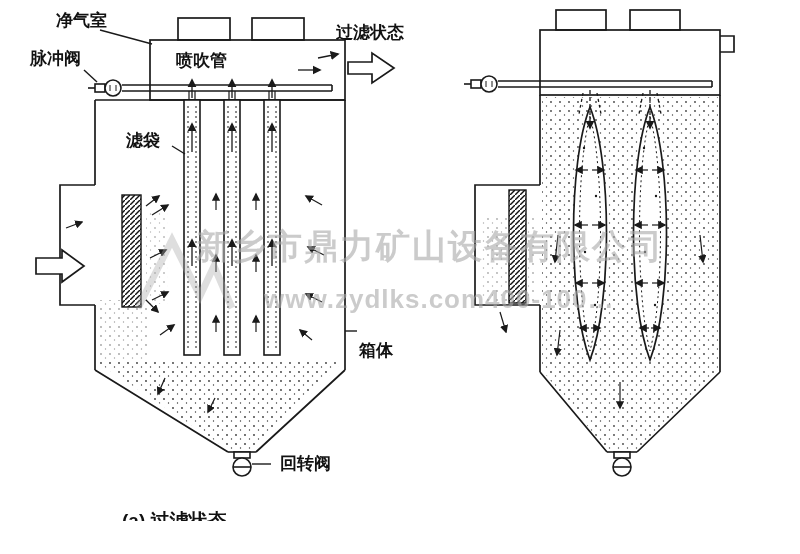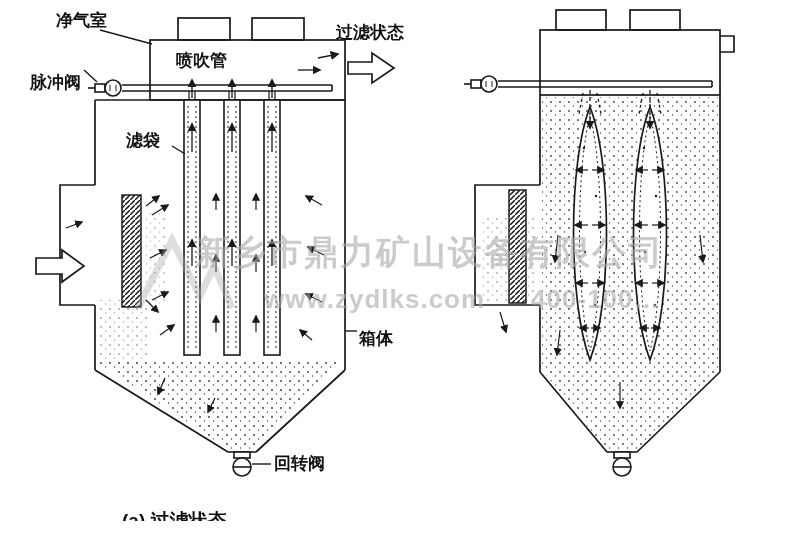--- a/index.html
+++ b/index.html
@@ -2,23 +2,23 @@
 <html><head>
 <meta charset="utf-8">
 <style>
   html,body{margin:0;padding:0;background:#fff;}
   .canvas{position:relative;width:800px;height:521px;background:#fff;overflow:hidden;
           font-family:"Liberation Sans",sans-serif;}
   .canvas svg{position:absolute;left:0;top:0;}
   .lbl{position:absolute;font-weight:700;font-size:17px;color:#111;white-space:nowrap;line-height:1.35;}
   .cap{position:absolute;font-weight:700;font-size:19px;color:#111;white-space:nowrap;}
   .wm{position:absolute;color:#a9a9a9;opacity:.6;white-space:nowrap;letter-spacing:2px;font-weight:700;}
-  .wm-company{left:196px;top:230px;font-size:34px;}
+  .wm-company{left:196px;top:224px;font-size:34px;}
   .wm-line2{left:264px;top:284px;font-size:26px;letter-spacing:1px;}
-  .wm-line2 .phone{margin-left:46px;}
+  .wm-line2 .phone{}
 </style>
 </head>
 <body>
 
 <div class="canvas">
 
 <svg width="800" height="554" viewBox="0 0 800 554">
   <defs>
     <marker id="ah" viewBox="0 0 8 8" markerWidth="7" markerHeight="7" refX="6.5" refY="4" orient="auto">
       <path d="M0,0 L8,4 L0,8 Z" fill="#1a1a1a"></path>
@@ -205,26 +205,26 @@
     <path d="M84,70 L97,82"></path>
     <path d="M172,146 L185,154"></path>
     <path d="M345,331 H357"></path>
     <path d="M252,464 H271"></path>
   </g>
 
   <path d="M138,308 L172,240 L200,296 L214,266 L232,308" stroke="#a9a9a9" stroke-width="7" fill="none" opacity="0.38"></path>
 </svg>
 
 <div class="lbl" style="left:56px;top:10px">净气室</div>
-<div class="lbl" style="left:30px;top:72px">脉冲阀</div>
+<div class="lbl" style="left:30px;top:48px">脉冲阀</div>
 <div class="lbl" style="left:176px;top:50px">喷吹管</div>
 <div class="lbl" style="left:336px;top:22px">过滤状态</div>
 <div class="lbl" style="left:126px;top:130px">滤袋</div>
-<div class="lbl" style="left:359px;top:328px">箱体</div>
-<div class="lbl" style="left:274px;top:453px">回转阀</div>
+<div class="lbl" style="left:359px;top:340px">箱体</div>
+<div class="lbl" style="left:280px;top:453px">回转阀</div>
 
 <div class="cap" style="left:122px;top:508px">(a) 过滤状态</div>
 
 <div class="wm wm-company">新乡市鼎力矿山设备有限公司</div>
 <div class="wm wm-line2">
   <span>www.zydlks.com</span><span class="phone">400-100…</span>
 </div>
 
 </div>
 

